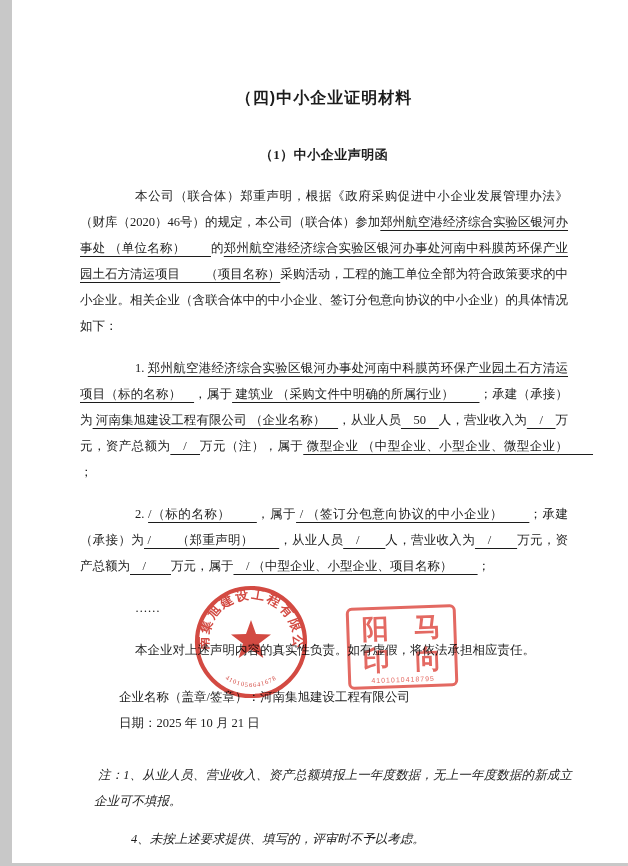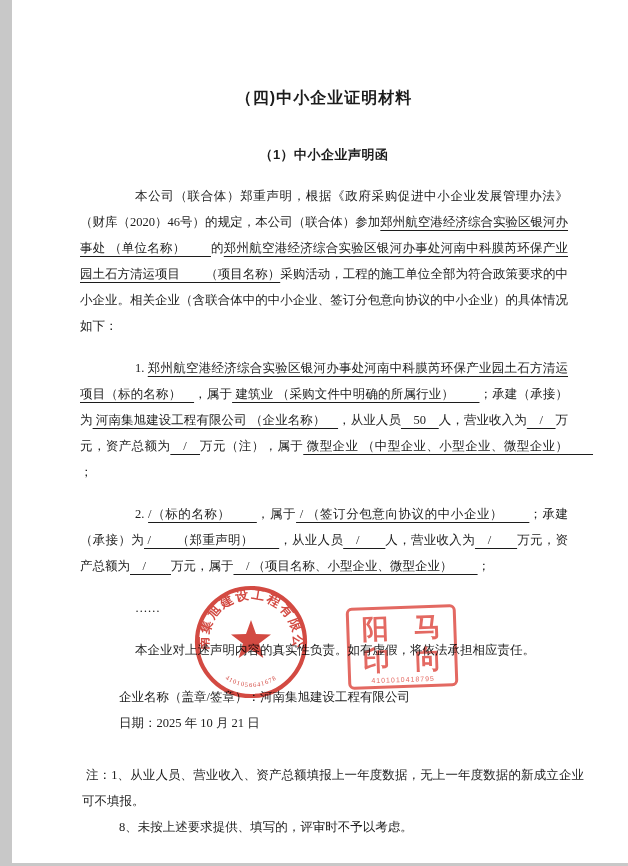--- a/index.html
+++ b/index.html
@@ -14,30 +14,30 @@
     background:#ffffff; color:#1c1c1c; overflow:hidden;
   }
   .inner { padding:0 52px; position:relative; }
   .title {
     margin:88px 0 0; text-align:center;
     font-family:"Liberation Sans", sans-serif;
     font-size:16px; font-weight:bold; letter-spacing:1px;
   }
   .subtitle {
     margin:37px 0 0; text-align:center;
-    font-family:Liberation Sans, sans-serif;
+    font-family:Liberation Serif, serif;
     font-size:13px; font-weight:bold; letter-spacing:.5px;
   }
   .doc { margin-top:19px; font-size:12.5px; line-height:26px; text-align:justify; }
   .doc p { margin:16px; text-indent:55px; }
   .u { text-decoration:underline; text-underline-offset:4px; }
   .sig { margin-top:21px; }
   .sig p { margin:0; text-indent:55px; text-align:left; }
   .notes { margin-top:26px; }
-  .notes p { margin:0; }
+  .notes p { margin:12px;font-style:italic; }
   .notes .n1 { text-indent:4px; padding-left:18px; }
   .notes .nx { text-indent:55px; }
 
   
   .seal-round {
     position:absolute; left:179px; top:582px; width:120px; height:120px;
     mix-blend-mode:multiply; opacity:.92; pointer-events:none;
   }
   .seal-square {
     position:absolute; left:335px; top:606px; width:110px; height:82px;
@@ -61,32 +61,32 @@
 
 <div class="page">
   <div class="inner">
 
     <h1 class="title">（四)中小企业证明材料</h1>
     <h2 class="subtitle">（1）中小企业声明函</h2>
 
     <div class="doc">
       <p><span>本公司（联合体）郑重声明，根据《政府采购促进中小企业发展管理办法》（财库（2020）46号）的规定，本公司（联合体）参加</span><span class="u">郑州航空港经济综合实验区银河办事处 （单位名称）　　</span><span>的</span><span class="u">郑州航空港经济综合实验区银河办事处河南中科膜芮环保产业园土石方清运项目　　（项目名称）</span><span>采购活动，工程的施工单位全部为符合政策要求的中小企业。相关企业（含联合体中的中小企业、签订分包意向协议的中小企业）的具体情况如下：</span></p>
       <p><span>1. </span><span class="u">郑州航空港经济综合实验区银河办事处河南中科膜芮环保产业园土石方清运项目（标的名称）　</span><span>，属于</span><span class="u"> 建筑业 （采购文件中明确的所属行业）　　</span><span>；承建（承接）为</span><span class="u"> 河南集旭建设工程有限公司 （企业名称）　</span><span>，从业人员</span><span class="u">　50　</span><span>人，营业收入为</span><span class="u">　/　</span><span>万元，资产总额为</span><span class="u">　/　</span><span>万元（注），属于</span><span class="u"> 微型企业 （中型企业、小型企业、微型企业）　　</span><span>；</span></p>
-      <p><span>2. </span><span class="u"> /（标的名称）　　</span><span>，属于</span><span class="u"> / （签订分包意向协议的中小企业）　　</span><span>；承建（承接）为</span><span class="u"> /　　（郑重声明）　　</span><span>，从业人员</span><span class="u">　/　　</span><span>人，营业收入为</span><span class="u">　/　　</span><span>万元，资产总额为</span><span class="u">　/　　</span><span>万元，属于</span><span class="u">　/ （项目名称、小型企业、微型企业）　　</span><span>；</span></p>
+      <p><span>2. </span><span class="u"> /（标的名称）　　</span><span>，属于</span><span class="u"> / （签订分包意向协议的中小企业）　　</span><span>；承建（承接）为</span><span class="u"> /　　（郑重声明）　　</span><span>，从业人员</span><span class="u">　/　　</span><span>人，营业收入为</span><span class="u">　/　　</span><span>万元，资产总额为</span><span class="u">　/　　</span><span>万元，属于</span><span class="u">　/ （中型企业、小型企业、项目名称）　　</span><span>；</span></p>
       <p>……</p>
       <p>本企业对上述声明内容的真实性负责。如有虚假，将依法承担相应责任。</p>
 
       <div class="sig">
         <p>企业名称（盖章/签章）：河南集旭建设工程有限公司</p>
         <p>日期：2025 年 10 月 21 日</p>
       </div>
 
       <div class="notes">
         <p class="n1">注：1、从业人员、营业收入、资产总额填报上一年度数据，无上一年度数据的新成立企业可不填报。</p>
-        <p class="nx">8、未按上述要求提供、填写的，评审时不予以考虑。</p>
+        <p class="nx">4、未按上述要求提供、填写的，评审时不予以考虑。</p>
       </div>
     </div>
   </div>
 
   <svg class="seal-round" viewBox="0 0 120 120">
     <defs>
       <path id="arc-top" d="M 19.6 74.7 A 43 43 0 1 1 100.4 74.7" fill="none"></path>
       <path id="arc-bottom" d="M 23.1 85.8 A 45 45 0 0 0 96.9 85.8" fill="none"></path>
     </defs>
     <circle cx="60" cy="60" r="54" fill="none" stroke="#cf3a32" stroke-width="4.2"></circle>

